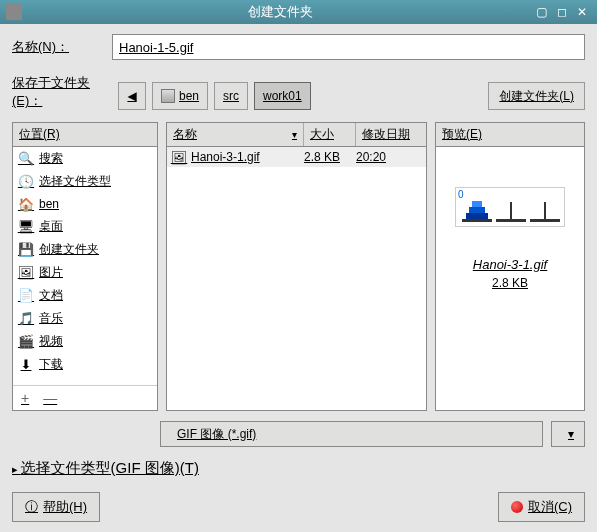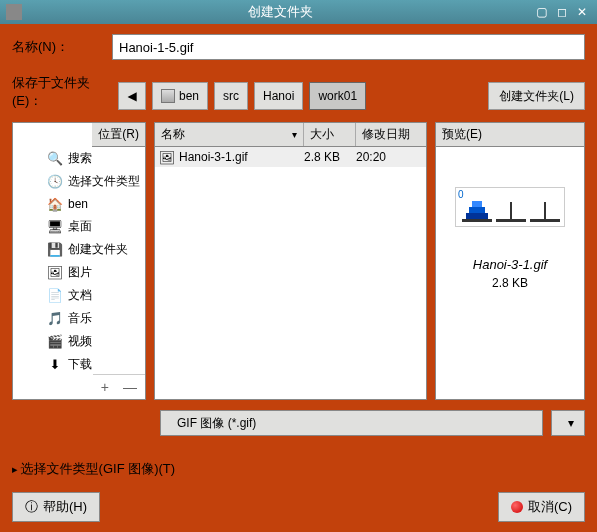--- a/index.html
+++ b/index.html
@@ -2,32 +2,32 @@
 <html><head>
 <meta charset="utf-8">
 <style>
 * { box-sizing: border-box; margin: 0; padding: 0; }
 body { font-family: sans-serif; font-size: 12px; background: #4a90a0; width: 597px; height: 532px; overflow: hidden; }
 .titlebar { background: linear-gradient(to bottom, #5aa0b0, #4a8595); height: 24px; display: flex; align-items: center; padding: 0 6px; color: white; }
 .title-icon { width: 16px; height: 16px; background: #888; margin-right: 6px; }
 .title-text { flex: 1; text-align: center; font-size: 13px; }
 .win-btns { display: flex; gap: 2px; }
 .win-btn { width: 18px; height: 16px; display: flex; align-items: center; justify-content: center; cursor: pointer; color: white; font-size: 12px; }
-.content { background: #c2410c; padding: 10px 12px; height: 508px; display: flex; flex-direction: column; }
+.content { background: #e5e5e5; padding: 10px 12px; height: 508px; display: flex; flex-direction: column; text-decoration: underline; }
 .row { display: flex; align-items: center; margin-bottom: 14px; }
 .label { width: 100px; font-size: 13px; }
 .name-input { flex: 1; height: 26px; padding: 2px 6px; border: 1px solid #888; background: white; font-size: 13px; }
 .path-row { display: flex; align-items: flex-end; margin-bottom: 12px; gap: 6px; }
 .back-btn { width: 28px; height: 28px; border: 1px solid #999; background: #e0e0de; display: flex; align-items: center; justify-content: center; cursor: pointer; }
 .path-seg { height: 28px; padding: 0 8px; border: 1px solid #999; background: #e0e0de; display: flex; align-items: center; cursor: pointer; font-size: 12px; gap: 4px; }
 .path-seg.active { background: #c8c8c6; border-color: #666; }
 .create-btn { margin-left: auto; height: 28px; padding: 0 10px; border: 1px solid #999; background: #e0e0de; cursor: pointer; font-size: 12px; }
 .main-area { display: flex; gap: 8px; flex: 1; min-height: 0; }
 .panel { border: 1px solid #888; background: white; display: flex; flex-direction: column; }
-.sidebar { width: 134px; align-items: flex-end; }
+.sidebar { width: 146px; }
 .filelist { flex: 1; }
 .preview { width: 150px; }
 .panel-header { background: #e0e0de; border-bottom: 1px solid #888; padding: 3px 6px; font-size: 12px; display: flex; align-items: center; }
 .panel-header.cols { padding: 0; }
 .col-h { padding: 3px 6px; border-right: 1px solid #aaa; }
 .col-name { flex: 1; display: flex; align-items: center; }
 .col-size { width: 52px; }
 .col-date { width: 70px; border-right: none; }
 .sort-arrow { margin-left: auto; font-size: 10px; }
 .list-body { flex: 1; overflow: auto; }
@@ -44,21 +44,21 @@
 .peg .base { position: absolute; bottom: 0; width: 100%; height: 3px; background: #333; }
 .peg .pole { position: absolute; left: 50%; bottom: 0; width: 2px; height: 20px; background: #333; transform: translateX(-50%); }
 .disk { position: absolute; height: 6px; left: 50%; transform: translateX(-50%); }
 .preview-name { margin-top: 30px; font-style: italic; font-size: 13px; }
 .preview-size { margin-top: 4px; font-size: 12px; }
 .sidebar-btm { display: flex; padding: 4px; gap: 6px; border-top: 1px solid #ccc; }
 .mini-btn { cursor: pointer; color: #666; font-size: 14px; padding: 0 4px; }
 .filetype-row { display: flex; align-items: center; margin-top: 10px; gap: 8px; }
 .ft-combo { flex: 1; height: 26px; border: 1px solid #888; background: #e0e0de; display: flex; align-items: center; padding: 0 16px; cursor: pointer; }
 .ft-dd { width: 20px; text-align: center; }
-.expand-row { margin-top: 24px; font-size: 13px; cursor: pointer; }
+.expand-row { margin-top: 12px; font-size: 15px; cursor: pointer; }
 .expand-row::before { content: "▸ "; font-size: 11px; }
 .bottom-row { display: flex; margin-top: 14px; gap: 8px; align-items: center; }
 .btn { height: 30px; padding: 0 12px; border: 1px solid #888; background: #e0e0de; display: flex; align-items: center; gap: 5px; cursor: pointer; font-size: 13px; }
 .spacer { flex: 1; }
 .red-dot { width: 12px; height: 12px; background: radial-gradient(circle at 35% 35%, #ff6666, #cc0000); border-radius: 50%; }
 .home-icon { width: 14px; height: 14px; background: linear-gradient(#ddd,#aaa); border: 1px solid #777; }
 </style>
 </head>
 <body>
 
@@ -80,23 +80,20 @@
 
   <div class="path-row">
     <div class="label">保存于文件夹(E)：</div>
     <div class="back-btn">◀</div>
     <div class="path-seg">
         <span class="home-icon"></span>
         <span>ben</span>
       </div>
     <div class="path-seg">
         <span>src</span>
-      </div>
-    <div class="path-seg">
-        <span>Hanoi</span>
       </div>
     <div class="path-seg active">
         <span>work01</span>
       </div>
     <button class="create-btn">创建文件夹(L)</button>
   </div>
 
   <div class="main-area">
     <div class="panel sidebar">
       <div class="panel-header">位置(R)</div>

